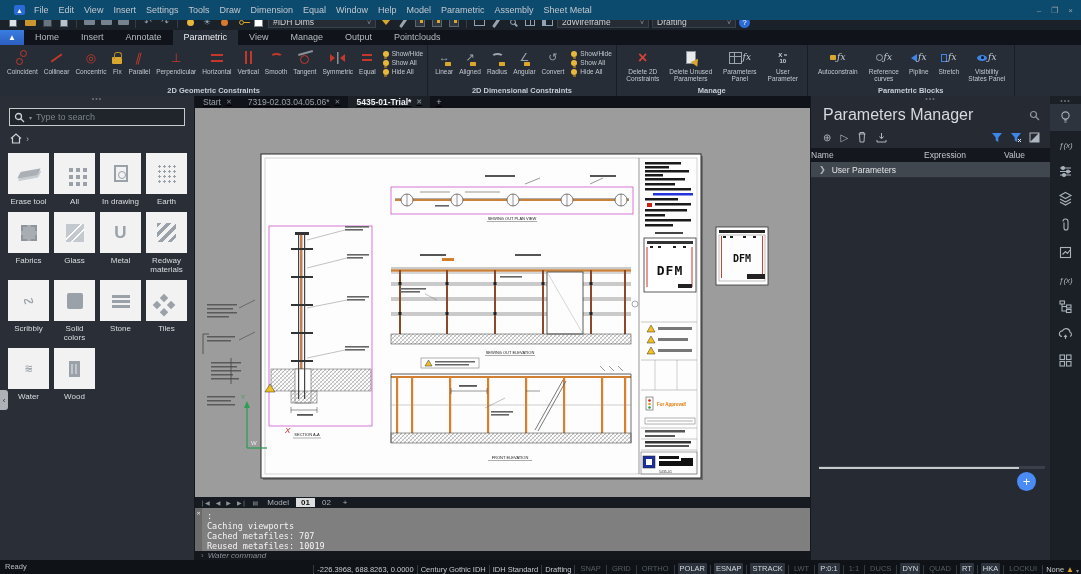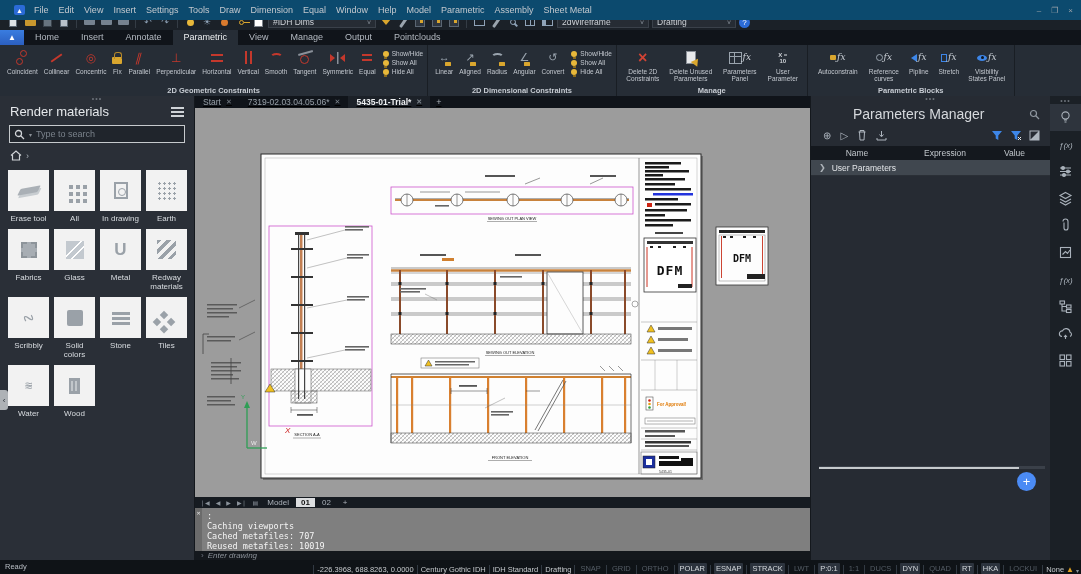--- a/index.html
+++ b/index.html
@@ -171,26 +171,26 @@
     font-family:"DejaVu Sans Mono", monospace; font-size:8.5px; color:#f4f4f4; padding:3px 0 0 12px; line-height:10px; }
   #cmdhist .gut { position:absolute; left:0; top:0; width:7px; height:43px; background:#6b6b6b; color:#e8e8e8;
     font-size:6px; text-align:center; }
   #cmdline { position:absolute; left:195px; top:551px; width:615px; height:9px; background:#14181d;
     display:flex; align-items:center; gap:4px; padding-left:6px; font-size:8px; color:#8a9098; font-style:italic; }
 
   
   #rightpanel { position:absolute; left:810px; top:96px; width:240px; height:464px; background:#262b33;
     border-left:1px solid #14181d; }
   .pm-title-row { display:flex; align-items:center; padding:4px 10px 0 12px; }
-  .pm-title { font-size:14px; color:#d6d9dd;margin-left:30px; }
+  .pm-title { font-size:16px; color:#d6d9dd; }
   .pm-tools { display:flex; align-items:center; gap:9px; padding:7px 10px 5px 12px; color:#aeb6bf; }
   .pm-tools .right { margin-left:auto; display:flex; gap:7px; }
   .glyph { font-size:10px; color:#aeb6bf; }
   .pm-header { display:flex; height:14px; background:#14181e; align-items:center; font-size:8.5px; color:#c2c7cc; }
-  .pm-header .c1 { width:92px; text-align:center; }
+  .pm-header .c1 { width:92px; text-align:left; }
   .pm-header .c2 { width:84px; text-align:center; }
   .pm-header .c3 { flex:1; text-align:center; padding-right:8px; }
   .pm-row { display:flex; align-items:center; height:16px; background:#40474f; border-bottom:1px solid #2a2f36;
     font-size:8.5px; color:#e2e5e8; gap:6px; padding-left:8px; }
   .pm-row .chev { color:#aeb4ba; font-size:8px; }
   .pm-scroll { position:absolute; left:8px; top:370px; width:226px; height:3px; background:#3a4049; }
   .pm-scroll .thumb { width:200px; height:2px; background:#c6cacd; margin-top:0.5px; }
   .fab { position:absolute; right:14px; top:376px; width:19px; height:19px; border-radius:50%;
     background:#4b8bf5; color:#fff; font-size:13px; display:flex; align-items:center; justify-content:center; }
 
@@ -530,28 +530,20 @@
         </span>
         <span>Visibility States Panel</span>
       </div>
     <div class="grp-label">Parametric Blocks</div>
   </div>
   <div style="flex:1"></div>
 </div>
 
 <div id="leftpanel">
   <div class="handle-dots">•••</div>
-  <div class="lp-title-row">
-    <span class="lp-title">Render materials</span>
-    <span class="burger">
-        <i></i>
-        <i></i>
-        <i></i>
-      </span>
-  </div>
   <div class="searchbox">
     <svg width="11" height="11" viewBox="0 0 11 11">
       <circle cx="4.5" cy="4.5" r="3" stroke="#cfd3d7" stroke-width="1.3" fill="none"></circle>
       <line x1="7" y1="7" x2="10" y2="10" stroke="#cfd3d7" stroke-width="1.3"></line>
     </svg>
     <span style="color:#8a9096;font-size:6px">▾</span>
     <input type="text" value="" placeholder="Type to search" style="">
   </div>
   <div class="crumb">
     <svg width="12" height="11" viewBox="0 0 12 11">
@@ -979,21 +971,21 @@
 
 <div id="cmdhist">
   <div class="gut">✕</div>
   <div>:</div>
   <div>Caching viewports</div>
   <div>Cached metafiles: 707</div>
   <div>Reused metafiles: 10019</div>
 </div>
 <div id="cmdline">
   <span style="font-style:normal;color:#6f7680">›</span>
-  <span>Enter drawing</span>
+  <span>Water command</span>
 </div>
 
 <div id="rightpanel">
   <div class="handle-dots">•••</div>
   <div class="pm-title-row">
     <span class="pm-title">Parameters Manager</span>
     <svg width="11" height="11" viewBox="0 0 11 11" style="margin-left:auto">
       <circle cx="4.5" cy="4.5" r="3" stroke="#8f97a0" stroke-width="1.2" fill="none"></circle>
       <line x1="7" y1="7" x2="10" y2="10" stroke="#8f97a0" stroke-width="1.2"></line>
     </svg>

